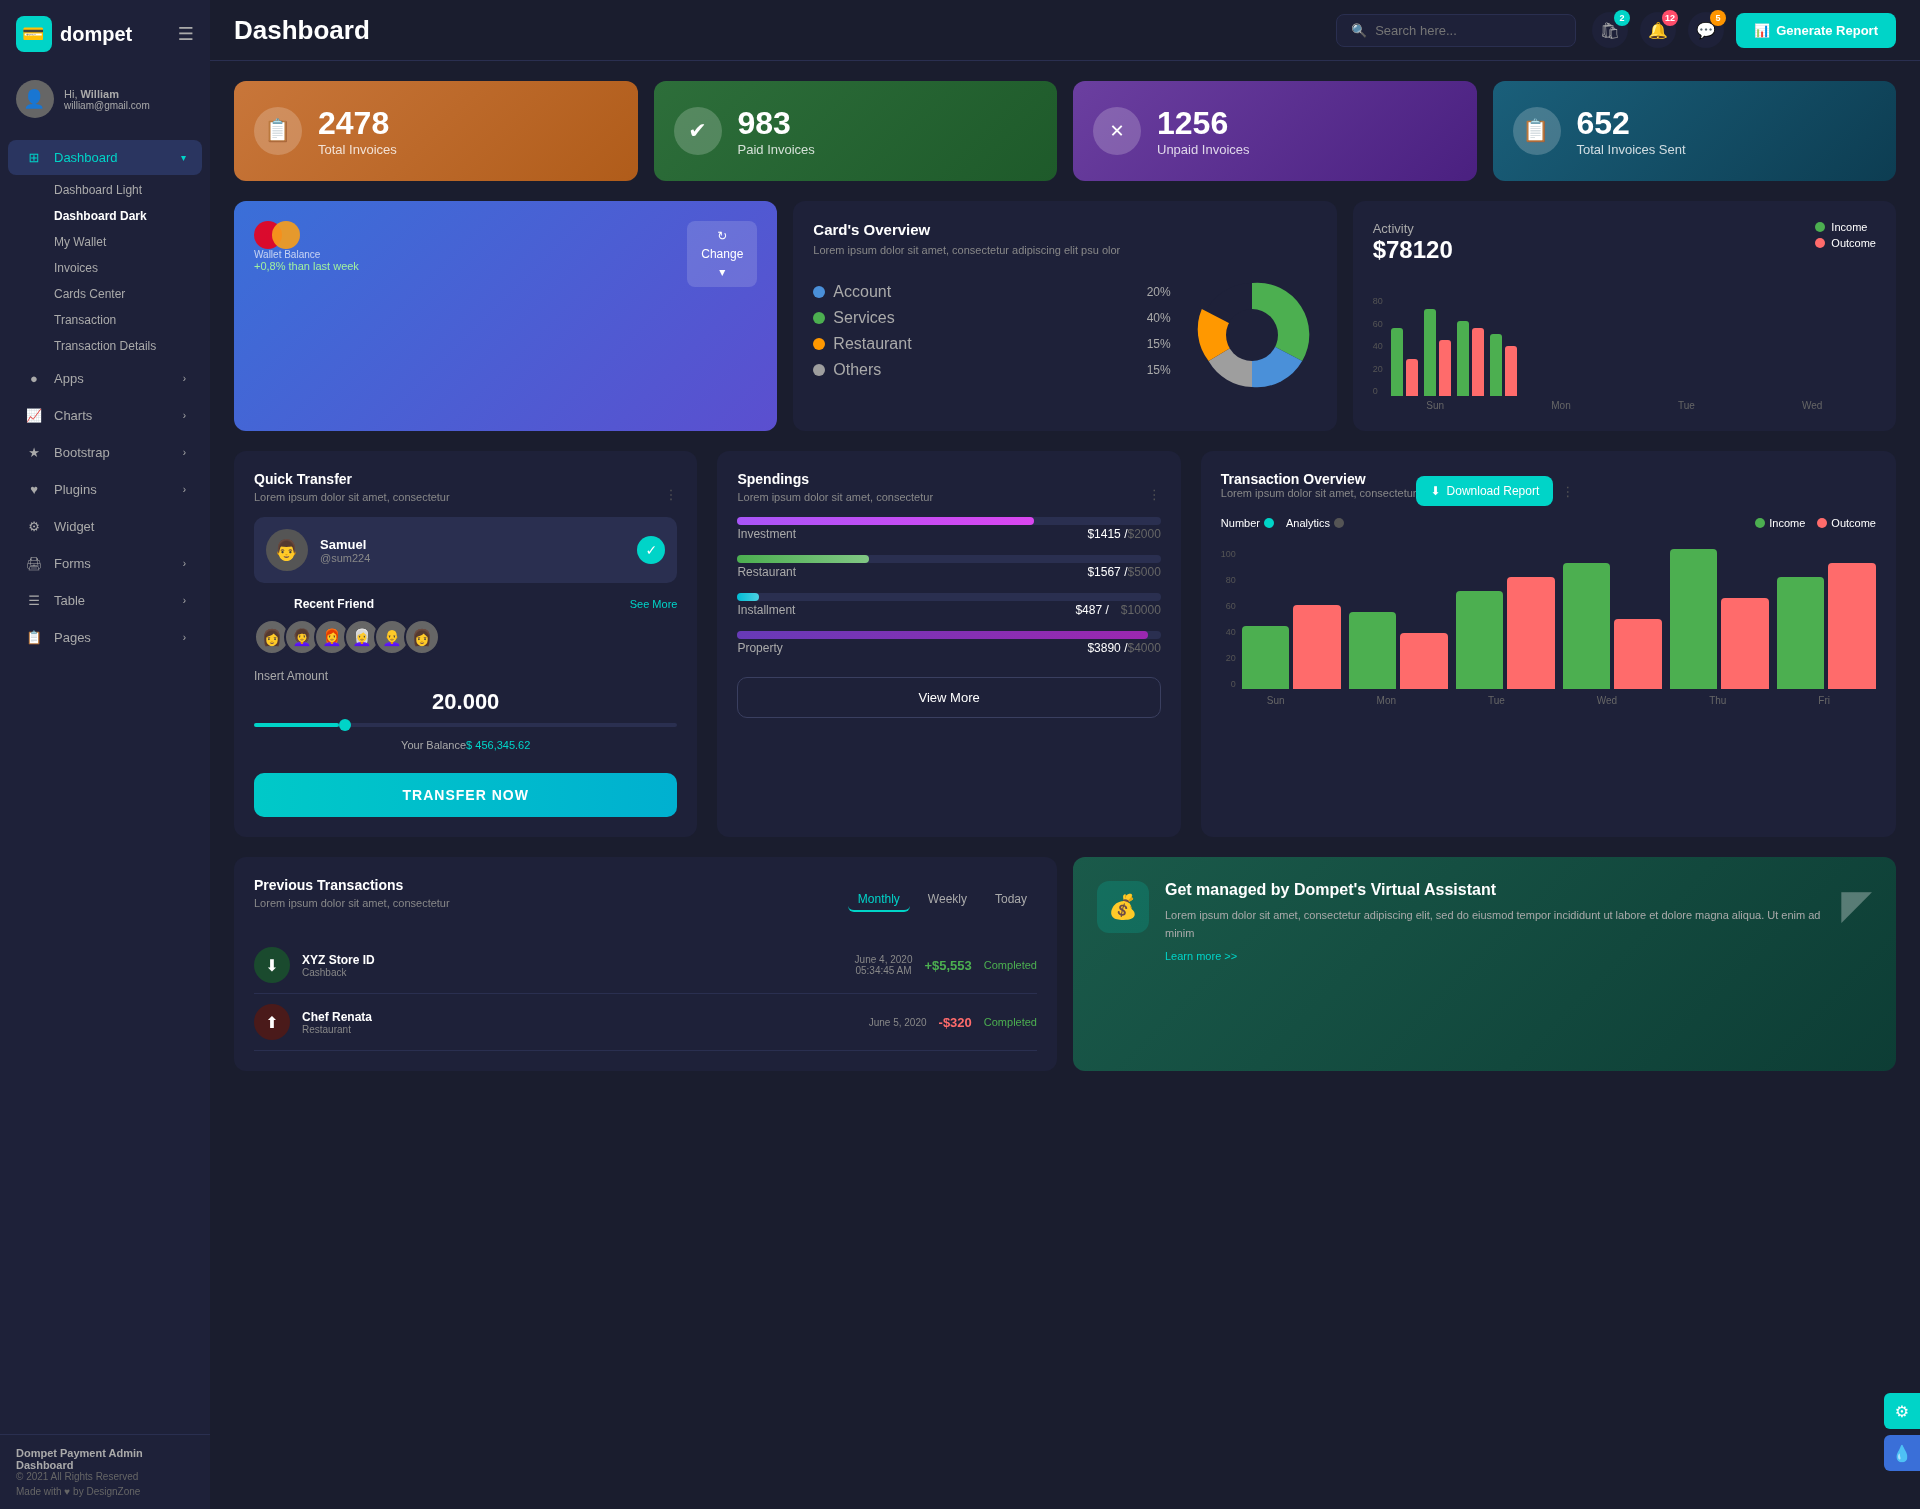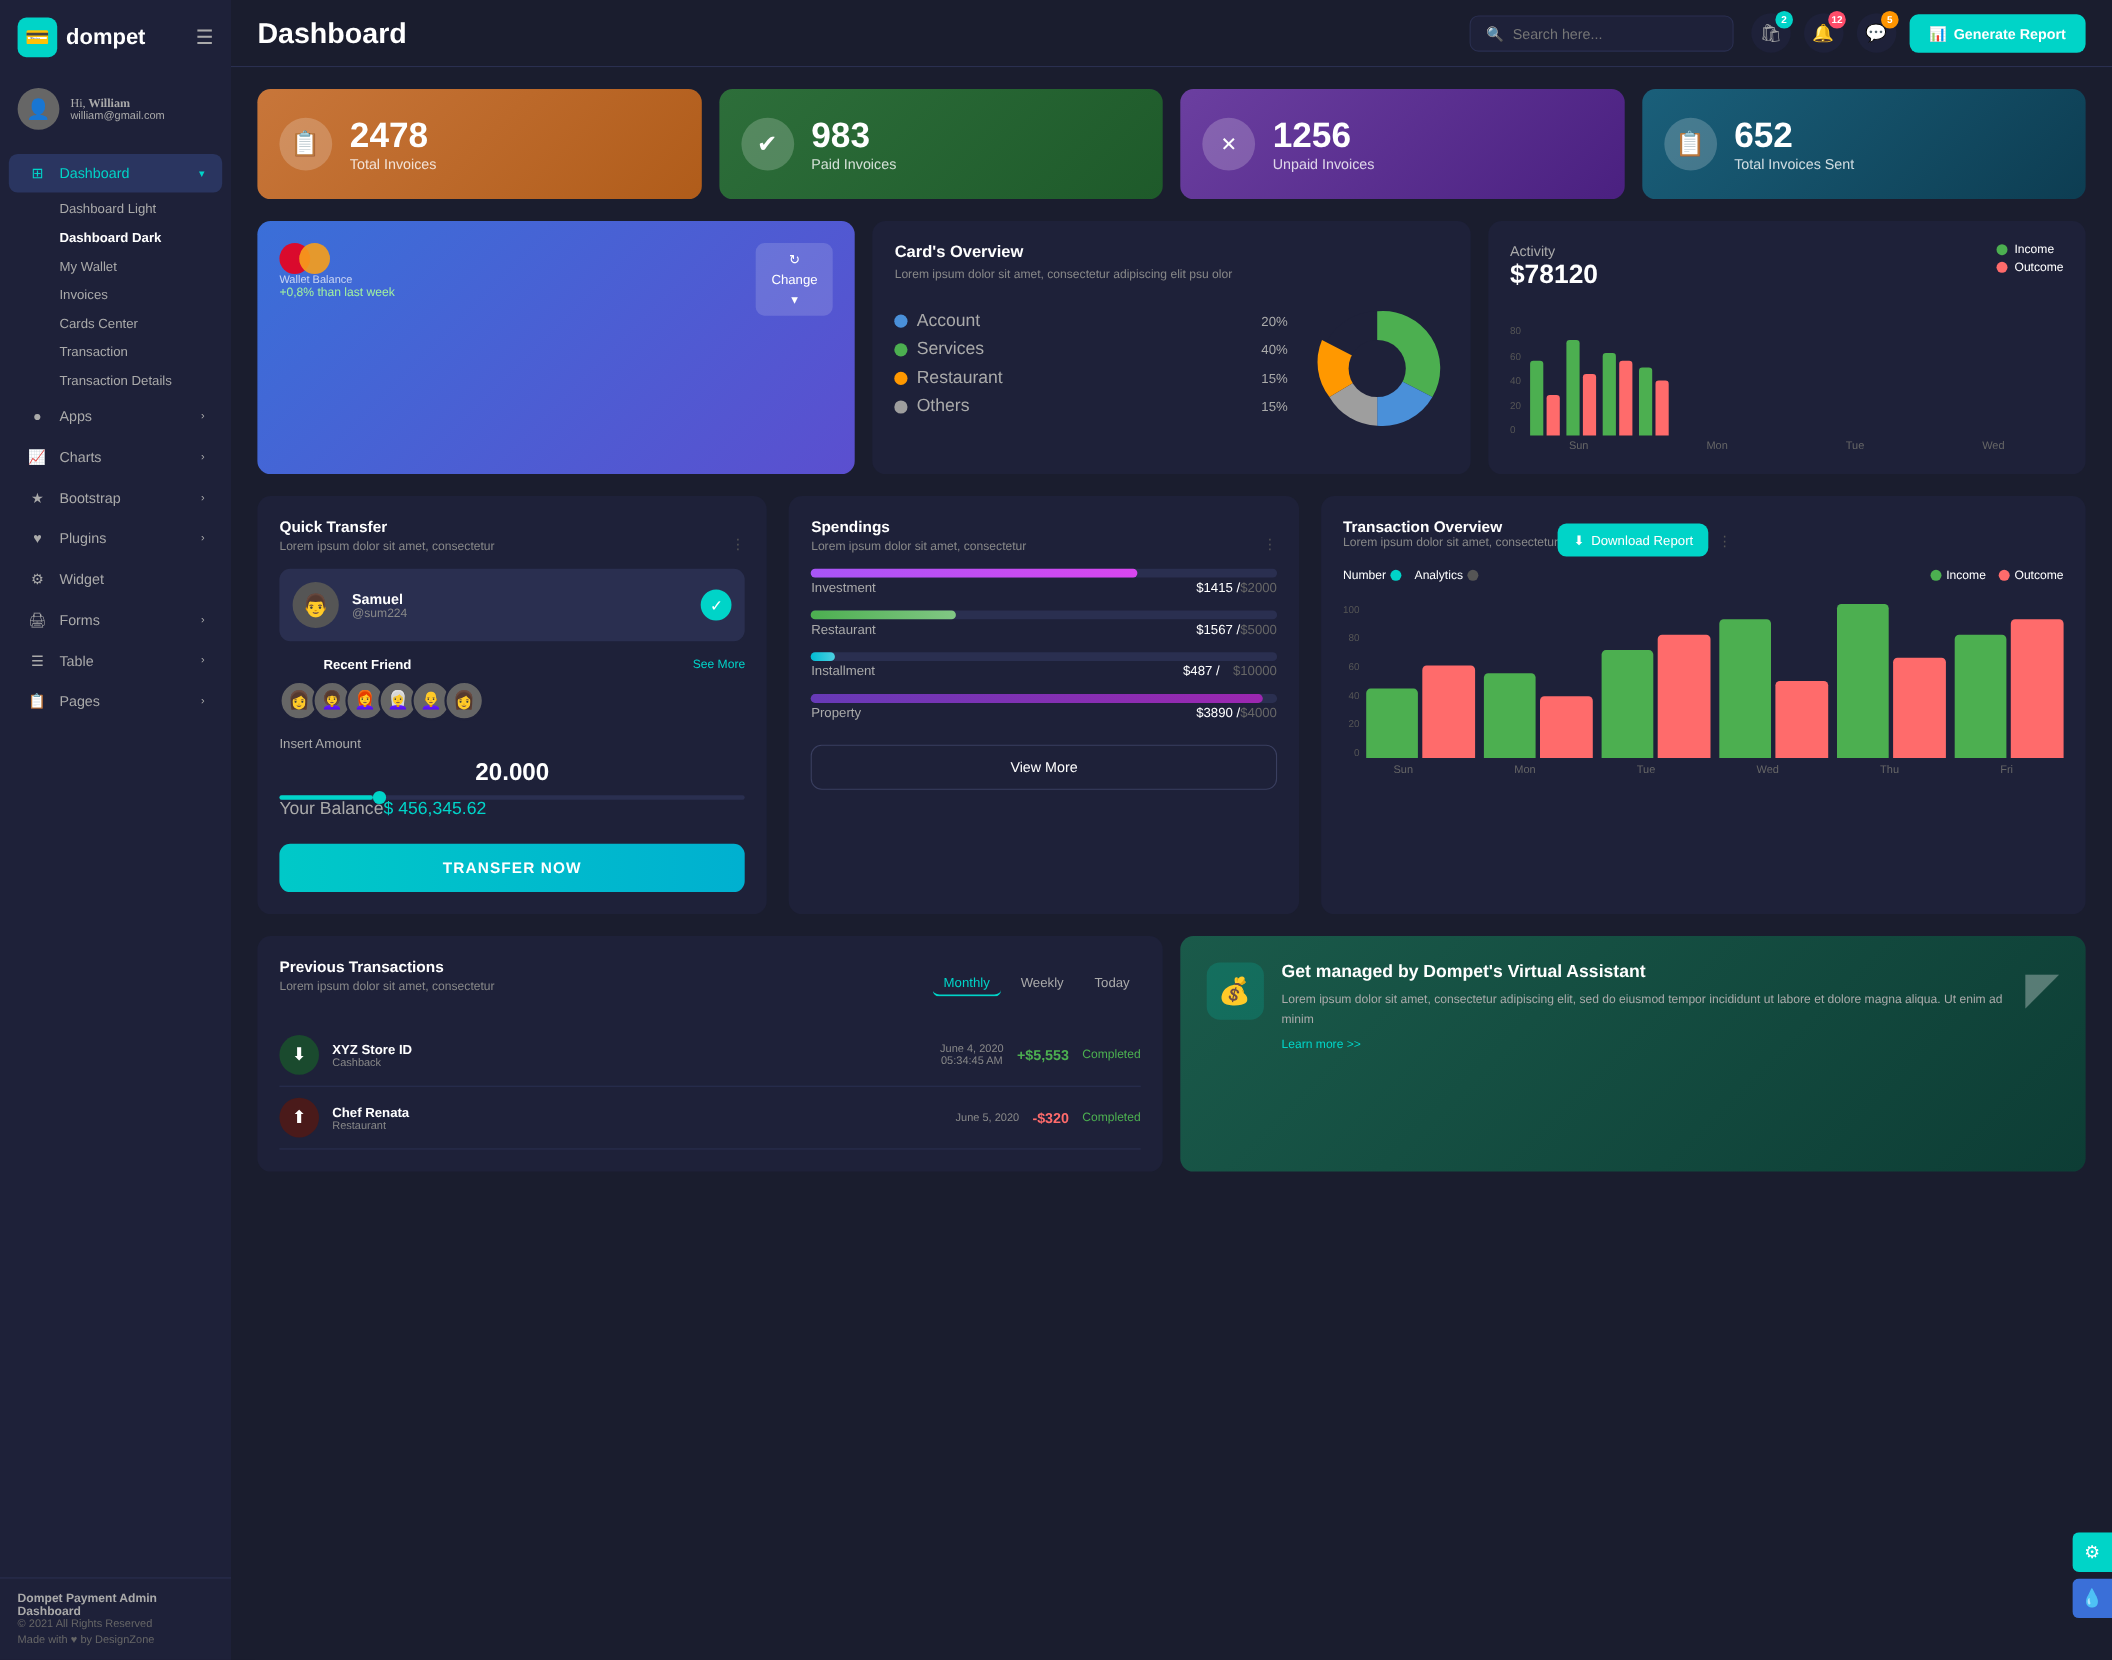--- a/index.html
+++ b/index.html
@@ -5,21 +5,21 @@
     * { box-sizing: border-box; margin: 0; padding: 0; }
     body { background: #1a1d2e; color: #fff; font-family: 'Segoe UI', sans-serif; font-size: 13px; display: flex; height: 100vh; overflow: hidden; }
 
     
     .sidebar { width: 210px; background: #1e2139; display: flex; flex-direction: column; flex-shrink: 0; height: 100vh; overflow-y: auto; }
     .sidebar-logo { display: flex; align-items: center; gap: 8px; padding: 16px 16px; }
     .logo-icon { width: 36px; height: 36px; background: #00d4c8; border-radius: 8px; display: flex; align-items: center; justify-content: center; font-size: 18px; }
     .logo-text { font-size: 20px; font-weight: 700; color: #fff; }
     .sidebar-user { display: flex; align-items: center; gap: 10px; padding: 12px 16px; }
     .avatar { width: 38px; height: 38px; border-radius: 50%; background: #666; overflow: hidden; display: flex; align-items: center; justify-content: center; font-size: 18px; }
-    .user-info .greeting { font-size: 11px; color: #aaa; font-family: Liberation Serif, serif; }
+    .user-info .greeting { font-size: 11px; color: #aaa; }
     .user-info .email { font-size: 10px; color: #aaa; }
     .sidebar-nav { flex: 1; padding: 8px 0; }
     .nav-item { display: flex; align-items: center; gap: 10px; padding: 10px 16px; cursor: pointer; color: #aaa; font-size: 13px; border-radius: 8px; margin: 2px 8px; transition: background 0.2s; }
     .nav-item.active { background: #2a3560; color: #00d4c8; }
     .nav-item .nav-icon { width: 20px; text-align: center; }
     .nav-item .nav-arrow { margin-left: auto; font-size: 10px; }
     .nav-sub { padding-left: 46px; }
     .nav-sub-item { padding: 6px 8px; color: #aaa; cursor: pointer; font-size: 12px; display: block; }
     .nav-sub-item.active { color: #fff; font-weight: 600; }
     .sidebar-footer { padding: 12px 16px; border-top: 1px solid #2a2f50; }
@@ -114,21 +114,21 @@
     .rf-title { font-size: 12px; font-weight: 600; padding-left: 40px; }
     .rf-see { font-size: 11px; color: #00d4c8; cursor: pointer; }
     .friends-row { display: flex; gap: -6px; }
     .friend-avatar { width: 36px; height: 36px; border-radius: 50%; background: #666; margin-right: -6px; border: 2px solid #1e2139; display: flex; align-items: center; justify-content: center; font-size: 16px; overflow: hidden; }
     .insert-amount { margin-bottom: 10px; }
     .amount-label { font-size: 12px; color: #aaa; margin-bottom: 6px; }
     .amount-value { font-size: 22px; font-weight: 700; text-align: center; margin-bottom: 8px; }
     .slider-track { width: 100%; height: 4px; background: #2a2f50; border-radius: 2px; position: relative; }
     .slider-fill { width: 20%; height: 4px; background: #00d4c8; border-radius: 2px; position: absolute; left: 0; }
     .slider-thumb { width: 12px; height: 12px; background: #00d4c8; border-radius: 50%; position: absolute; left: 20%; top: -4px; }
-    .balance-row { display: flex; justify-content: flex-start; margin-top: 0; font-size: 16px; }
+    .balance-row { display: flex; justify-content: center; margin-top: 12px; font-size: 11px; }
     .bal-label { color: #aaa; }
     .bal-value { color: #00d4c8; }
     .transfer-btn { width: 100%; padding: 14px; background: linear-gradient(90deg, #00c9c8, #00b0d0); border: none; border-radius: 10px; color: #fff; font-size: 14px; font-weight: 700; cursor: pointer; margin-top: 12px; letter-spacing: 1px; }
 
     
     .spendings { background: #1e2139; border-radius: 12px; padding: 20px; }
     .spending-item { margin-bottom: 14px; }
     .sp-header { display: flex; justify-content: space-between; margin-bottom: 4px; }
     .sp-label { font-size: 12px; color: #aaa; }
     .sp-amount { font-size: 12px; }

